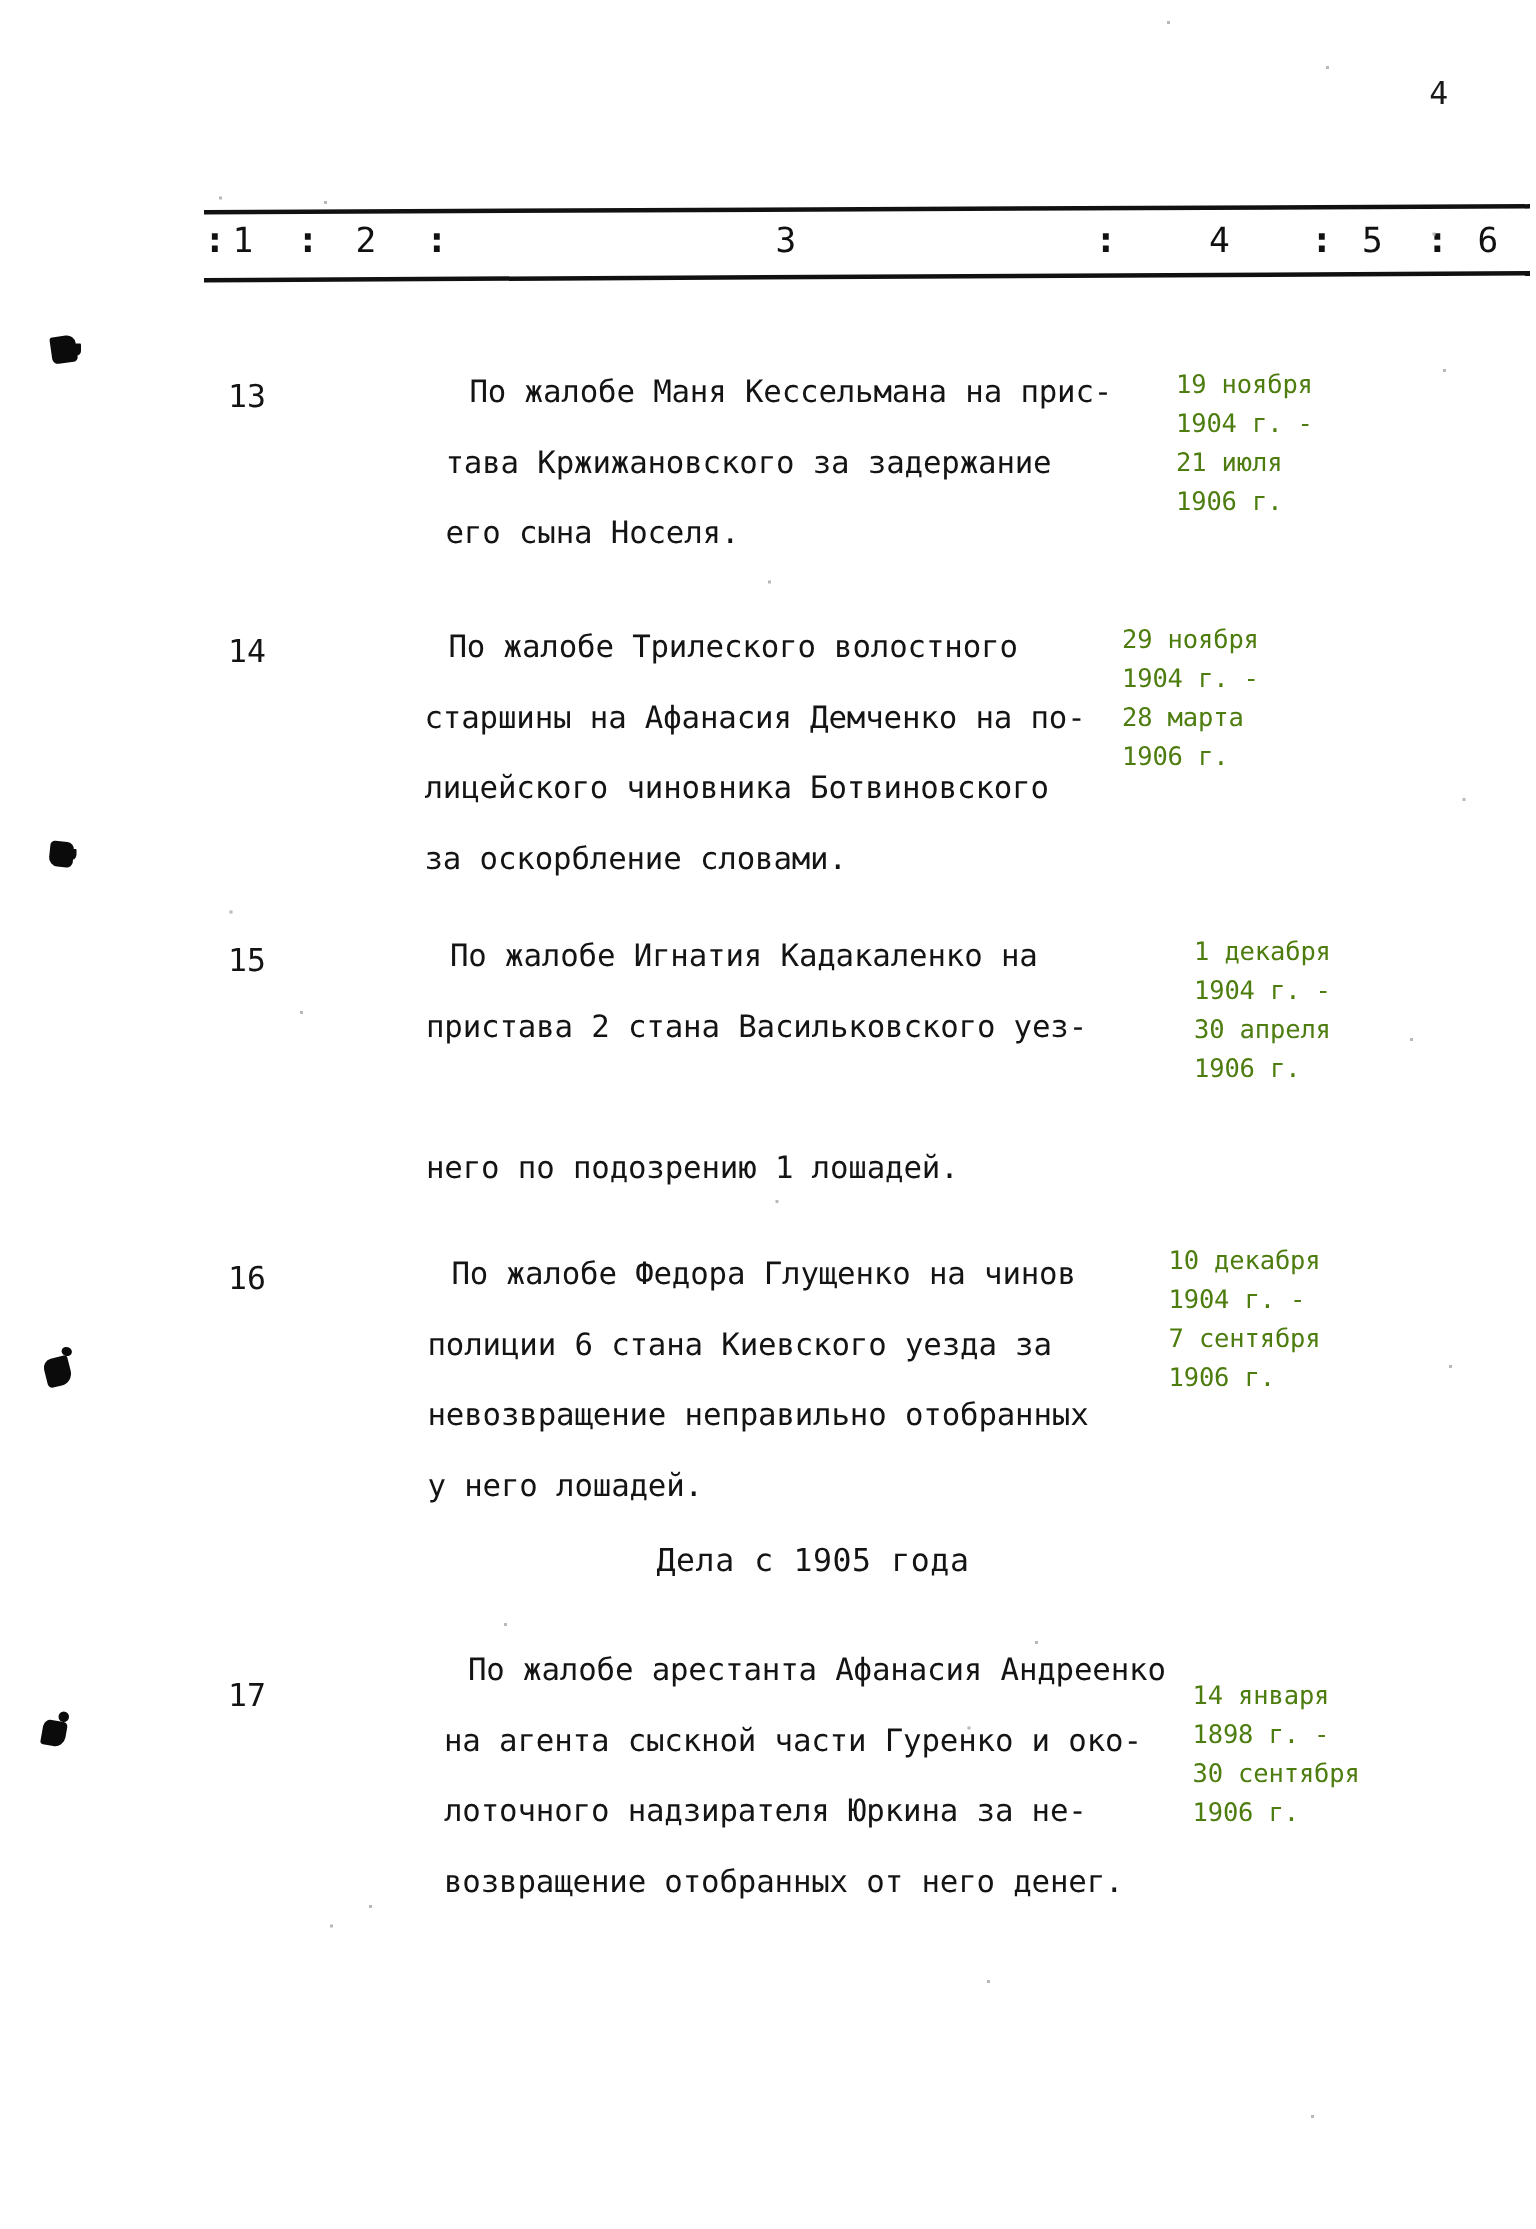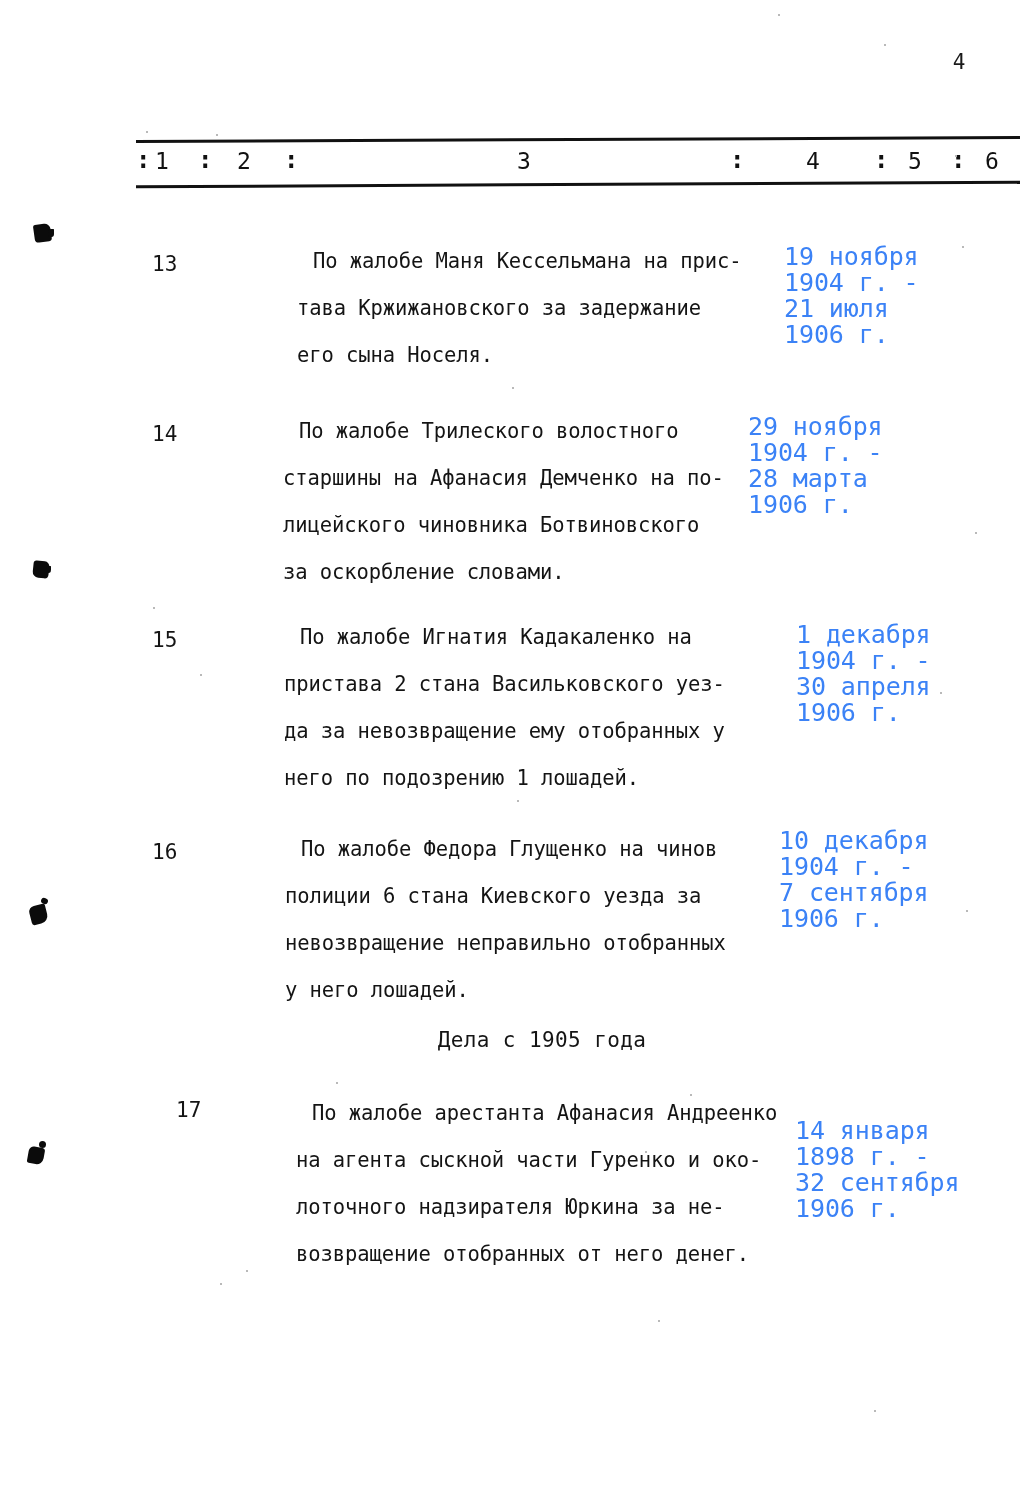--- a/index.html
+++ b/index.html
@@ -82,23 +82,23 @@
     width: 470px;
     font-size: 20.5px;
     line-height: 47px;
     color: #141414;
     letter-spacing: -0.1px;
     white-space: pre;
   }
   .entry .subject .indent { padding-left: 16px; display: inline-block; }
   .entry .dates {
     position: absolute;
-    font-size: 25px;
-    line-height: 26px;
-    color: #3b82f6;
+    font-size: 17px;
+    line-height: 26px;
+    color: #4d7c0f;
     white-space: pre;
     letter-spacing: -0.1px;
   }
 
   
   #entry-13          { top: 238px; }
   #entry-13 .dates   { left: 784px; top: 6px; }
 
   #entry-14          { top: 408px; }
   #entry-14 .subject { left: 283px; width: 500px; }
@@ -106,21 +106,21 @@
 
   #entry-15          { top: 614px; }
   #entry-15 .subject { left: 284px; width: 500px; }
   #entry-15 .dates   { left: 796px; top: 8px; }
 
   #entry-16          { top: 826px; }
   #entry-16 .subject { left: 285px; width: 500px; }
   #entry-16 .dates   { left: 779px; top: 2px; }
 
   #entry-17          { top: 1090px; }
-  #entry-17 .rownum  { top: 8px; margin-left: 24px; }
+  #entry-17 .rownum  { top: 28px; }
   #entry-17 .subject { left: 296px; width: 510px; }
   #entry-17 .dates   { left: 795px; top: 28px; }
 
   
   #section-heading {
     position: absolute;
     left: 0;
     top: 1027px;
     width: 1024px;
     text-align: center;
@@ -189,36 +189,36 @@
   </div>
 
   <div class="entry" id="entry-14">
     <div class="rownum">14</div>
     <div class="subject"><span class="indent">По жалобе Трилеского волостного</span><br><span>старшины на Афанасия Демченко на по-</span><br><span>лицейского чиновника Ботвиновского</span><br><span>за оскорбление словами.</span></div>
     <div class="dates"><span>29 ноября</span><br><span>1904 г. -</span><br><span>28 марта</span><br><span>1906 г.</span></div>
   </div>
 
   <div class="entry" id="entry-15">
     <div class="rownum">15</div>
-    <div class="subject"><span class="indent">По жалобе Игнатия Кадакаленко на</span><br><span>пристава 2 стана Васильковского уез-</span><br><span>да за невозвращение ему отобранных у</span><br><span>него по подозрению 1 лошадей.</span></div>
+    <div class="subject"><span class="indent">По жалобе Игнатия Кадакаленко на</span><br><span>пристава 2 стана Васильковского уез-</span><br><br><span>него по подозрению 1 лошадей.</span></div>
     <div class="dates"><span>1 декабря</span><br><span>1904 г. -</span><br><span>30 апреля</span><br><span>1906 г.</span></div>
   </div>
 
   <div class="entry" id="entry-16">
     <div class="rownum">16</div>
     <div class="subject"><span class="indent">По жалобе Федора Глущенко на чинов</span><br><span>полиции 6 стана Киевского уезда за</span><br><span>невозвращение неправильно отобранных</span><br><span>у него лошадей.</span></div>
     <div class="dates"><span>10 декабря</span><br><span>1904 г. -</span><br><span>7 сентября</span><br><span>1906 г.</span></div>
   </div>
 
   <div id="section-heading">Дела с 1905 года</div>
 
   <div class="entry" id="entry-17">
     <div class="rownum">17</div>
     <div class="subject"><span class="indent">По жалобе арестанта Афанасия Андреенко</span><br><span>на агента сыскной части Гуренко и око-</span><br><span>лоточного надзирателя Юркина за не-</span><br><span>возвращение отобранных от него денег.</span></div>
-    <div class="dates"><span>14 января</span><br><span>1898 г. -</span><br><span>32 сентября</span><br><span>1906 г.</span></div>
+    <div class="dates"><span>14 января</span><br><span>1898 г. -</span><br><span>30 сентября</span><br><span>1906 г.</span></div>
   </div>
 
   <div class="blot b1"></div>
   <div class="blot b1b"></div>
   <div class="blot b2"></div>
   <div class="blot b2b"></div>
   <div class="blot b3"></div>
   <div class="blot b3b"></div>
   <div class="blot b4"></div>
   <div class="blot b4b"></div>

